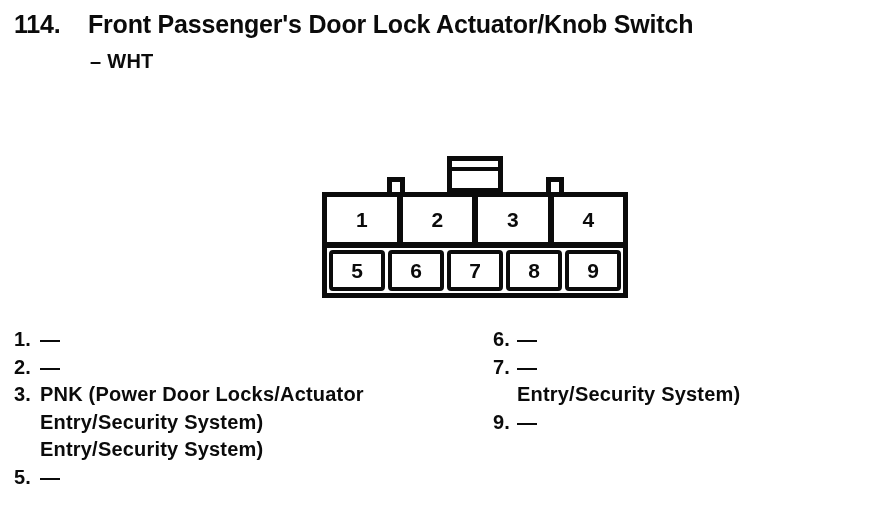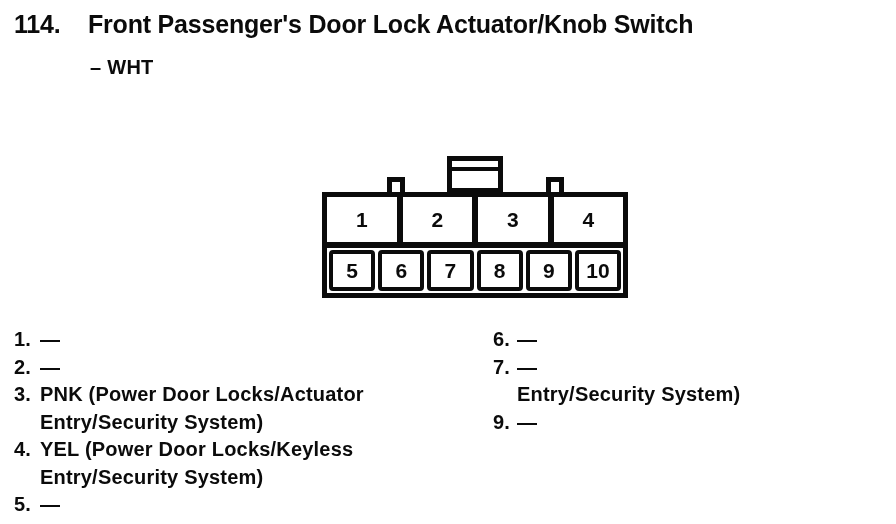--- a/index.html
+++ b/index.html
@@ -9,21 +9,21 @@
     background:var(--paper); color:var(--ink);
     font-family:"Liberation Sans", sans-serif; font-weight:bold;
     -webkit-font-smoothing:none;
   }
 
   
   .header { position:absolute; left:14px; top:10px; font-size:25px; letter-spacing:-0.2px; white-space:nowrap; }
   .item-no { display:inline-block; width:74px; }
 
   
-  .details { position:absolute; left:90px; top:54px; font-size:20px; line-height:27px; letter-spacing:0.2px; }
+  .details { position:absolute; left:90px; top:48px; font-size:20px; line-height:27px; letter-spacing:0.2px; }
   .detail-line { white-space:nowrap; }
   .detail-line .dash { display:inline-block; margin-right:6px; }
 
   
   .latch { position:absolute; left:447px; top:156px; width:56px; height:37px;
            border:5px solid var(--ink); box-sizing:border-box; background:var(--paper); }
   .latch-lip { position:absolute; left:0; right:0; top:6px; height:4px; background:var(--ink); }
   .keytab { position:absolute; top:177px; width:18px; height:16px; box-sizing:border-box;
             border:5px solid var(--ink); border-bottom:none; background:var(--paper); }
   .keytab.left { left:387px; }
@@ -96,42 +96,36 @@
           </div>
         <div class="cell">
             <span>7</span>
           </div>
         <div class="cell">
             <span>8</span>
           </div>
         <div class="cell">
             <span>9</span>
           </div>
-        <div class="cell">
-            <span>10</span>
-          </div>
       </div>
     </div>
   </div>
 
   <div class="pins left-col">
     <div class="pin-line">
       <span class="pin-num">1.</span><span>—</span>
     </div>
     <div class="pin-line">
       <span class="pin-num">2.</span><span>—</span>
     </div>
     <div class="pin-line">
       <span class="pin-num">3.</span><span>PNK (Power Door Locks/Actuator</span>
     </div>
     <div class="pin-line indent">
       <span>Entry/Security System)</span>
-    </div>
-    <div class="pin-line">
-      <span class="pin-num">4.</span><span>YEL (Power Door Locks/Keyless</span>
     </div>
     <div class="pin-line indent">
       <span>Entry/Security System)</span>
     </div>
     <div class="pin-line">
       <span class="pin-num">5.</span><span>—</span>
     </div>
   </div>
 
   <div class="pins right-col">

